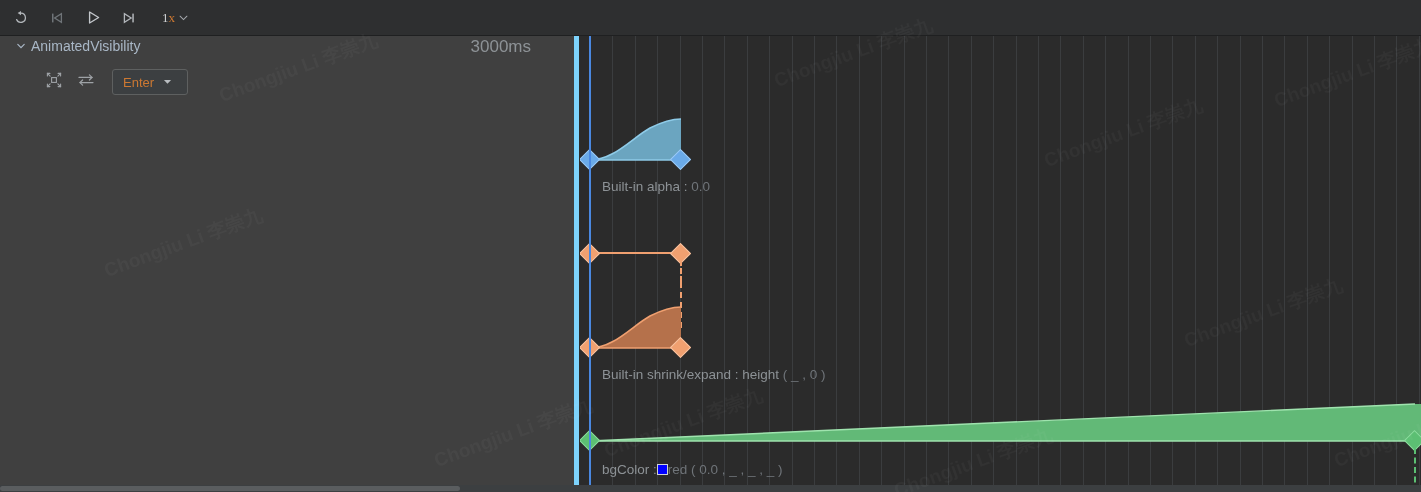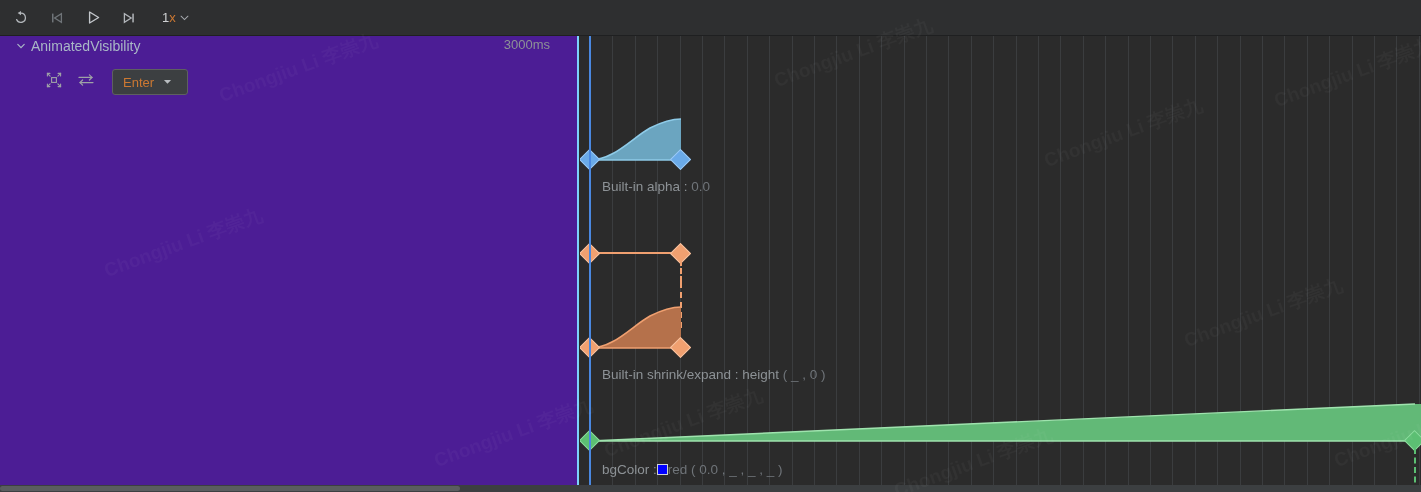--- a/index.html
+++ b/index.html
@@ -21,29 +21,30 @@
   .tb-btn {
     width: 30px; height: 28px; margin-left: 6px;
     display: flex; align-items: center; justify-content: center;
     border-radius: 3px;
   }
   .tb-btn svg { display: block; }
   #speed-control {
     display: flex; align-items: center; gap: 4px;
     margin-left: 14px; height: 24px; padding: 0 4px;
     border-radius: 3px;
+    font-family: Liberation Serif, serif;
   }
   #speed-label { font-size: 13px; color: #cfd1d3; }
   #speed-label .unit { color: #cc7832; }
 
   
   #left-panel {
     position: absolute; left: 0; top: 36px; width: 579px; height: 456px;
-    background: #4c1d95;
-    border-right: 2px solid #7dd3fc;
+    background: #404040;
+    border-right: 5px solid #7dd3fc;
   }
   #transition-header {
     position: absolute; left: 16px; top: 0px; height: 20px;
     display: flex; align-items: center; gap: 5px;
   }
   #transition-title { font-size: 14px; color: #a9b7c6; }
   .chev { width: 10px; height: 10px; display: block; }
 
   #row-controls {
     position: absolute; left: 40px; top: 32px;
@@ -69,22 +70,22 @@
   #timeline {
     position: absolute; left: 580px; top: 36px;
     width: 841px; height: 456px;
     background: #2b2b2b;
     overflow: hidden;
   }
   #grid { position: absolute; inset: 0; }
   .gridline { position: absolute; top: 0; bottom: 0; width: 1px; background: #3b3d3f; }
 
   #time-label {
-    position: absolute; right: 0; top: 1px;
-    font-size: 13px; color: #8d9296;
+    position: absolute; right: 19px; top: 1px;
+    font-size: 17px; color: #8d9296;
     text-align: right;
   }
   #time-label-wrap {
     position: absolute; left: 440px; top: 36px; width: 110px; height: 20px;
   }
 
   #playhead {
     position: absolute; left: 9px; top: 0; width: 2px; height: 456px;
     background: #4a88e0;
   }

